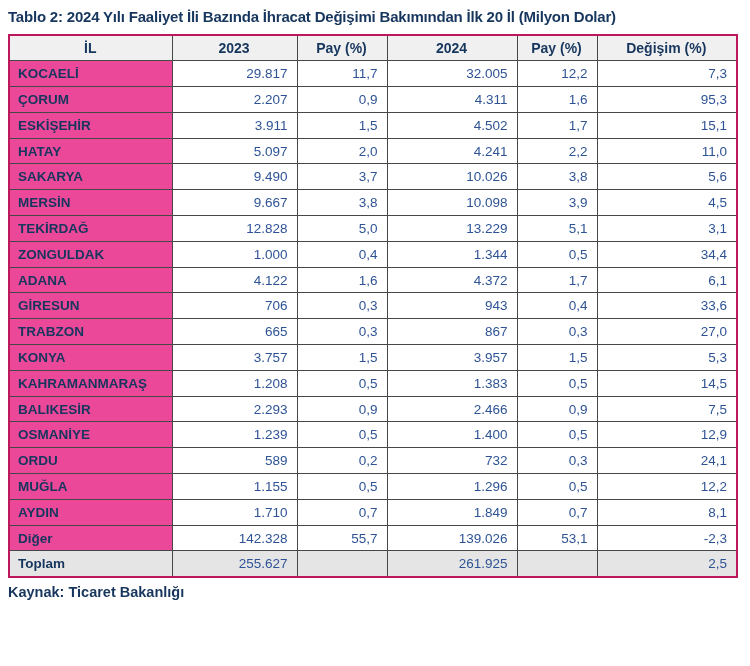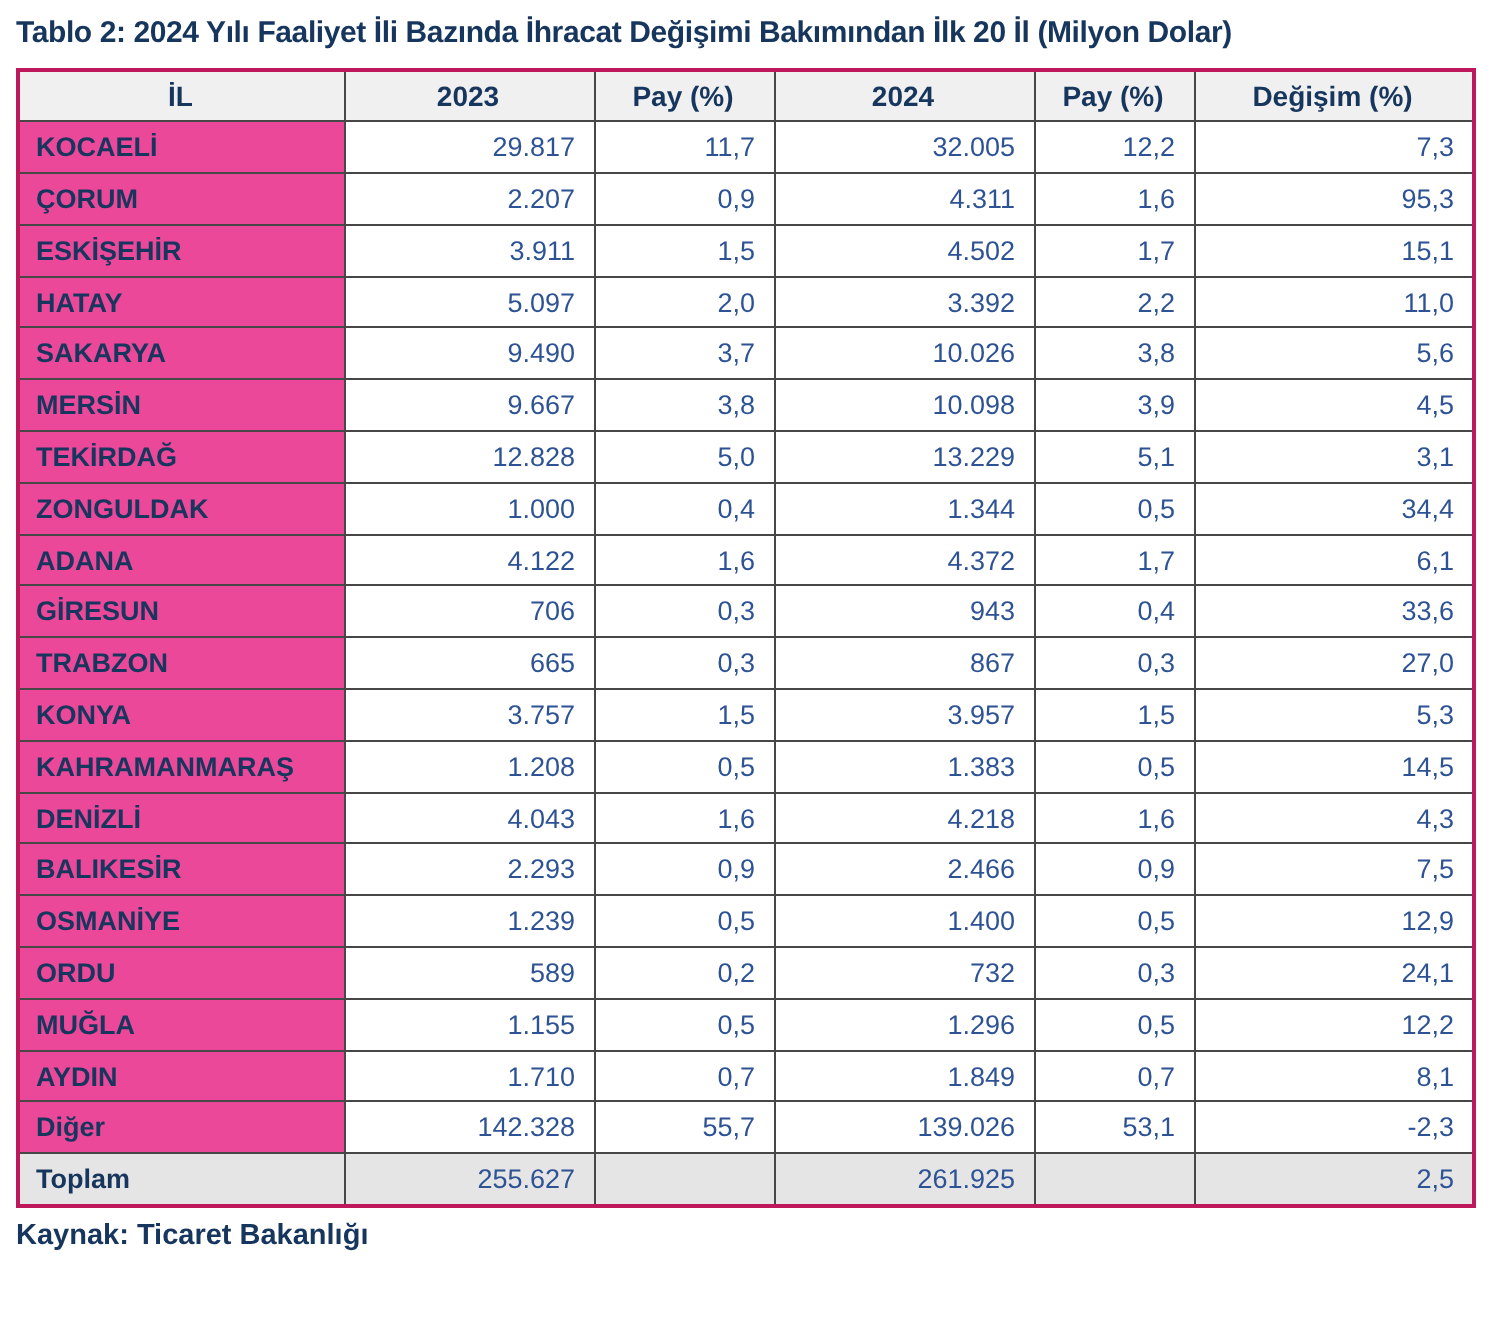--- a/index.html
+++ b/index.html
@@ -122,21 +122,21 @@
           <td class="value-cell">3.911</td>
           <td class="value-cell">1,5</td>
           <td class="value-cell">4.502</td>
           <td class="value-cell">1,7</td>
           <td class="value-cell">15,1</td>
         </tr>
         <tr>
           <td class="label-cell">HATAY</td>
           <td class="value-cell">5.097</td>
           <td class="value-cell">2,0</td>
-          <td class="value-cell">3.392</td>
+          <td class="value-cell">4.241</td>
           <td class="value-cell">2,2</td>
           <td class="value-cell">11,0</td>
         </tr>
         <tr>
           <td class="label-cell">SAKARYA</td>
           <td class="value-cell">9.490</td>
           <td class="value-cell">3,7</td>
           <td class="value-cell">10.026</td>
           <td class="value-cell">3,8</td>
           <td class="value-cell">5,6</td>
@@ -197,28 +197,20 @@
           <td class="value-cell">1,5</td>
           <td class="value-cell">5,3</td>
         </tr>
         <tr>
           <td class="label-cell">KAHRAMANMARAŞ</td>
           <td class="value-cell">1.208</td>
           <td class="value-cell">0,5</td>
           <td class="value-cell">1.383</td>
           <td class="value-cell">0,5</td>
           <td class="value-cell">14,5</td>
-        </tr>
-        <tr>
-          <td class="label-cell">DENİZLİ</td>
-          <td class="value-cell">4.043</td>
-          <td class="value-cell">1,6</td>
-          <td class="value-cell">4.218</td>
-          <td class="value-cell">1,6</td>
-          <td class="value-cell">4,3</td>
         </tr>
         <tr>
           <td class="label-cell">BALIKESİR</td>
           <td class="value-cell">2.293</td>
           <td class="value-cell">0,9</td>
           <td class="value-cell">2.466</td>
           <td class="value-cell">0,9</td>
           <td class="value-cell">7,5</td>
         </tr>
         <tr>

